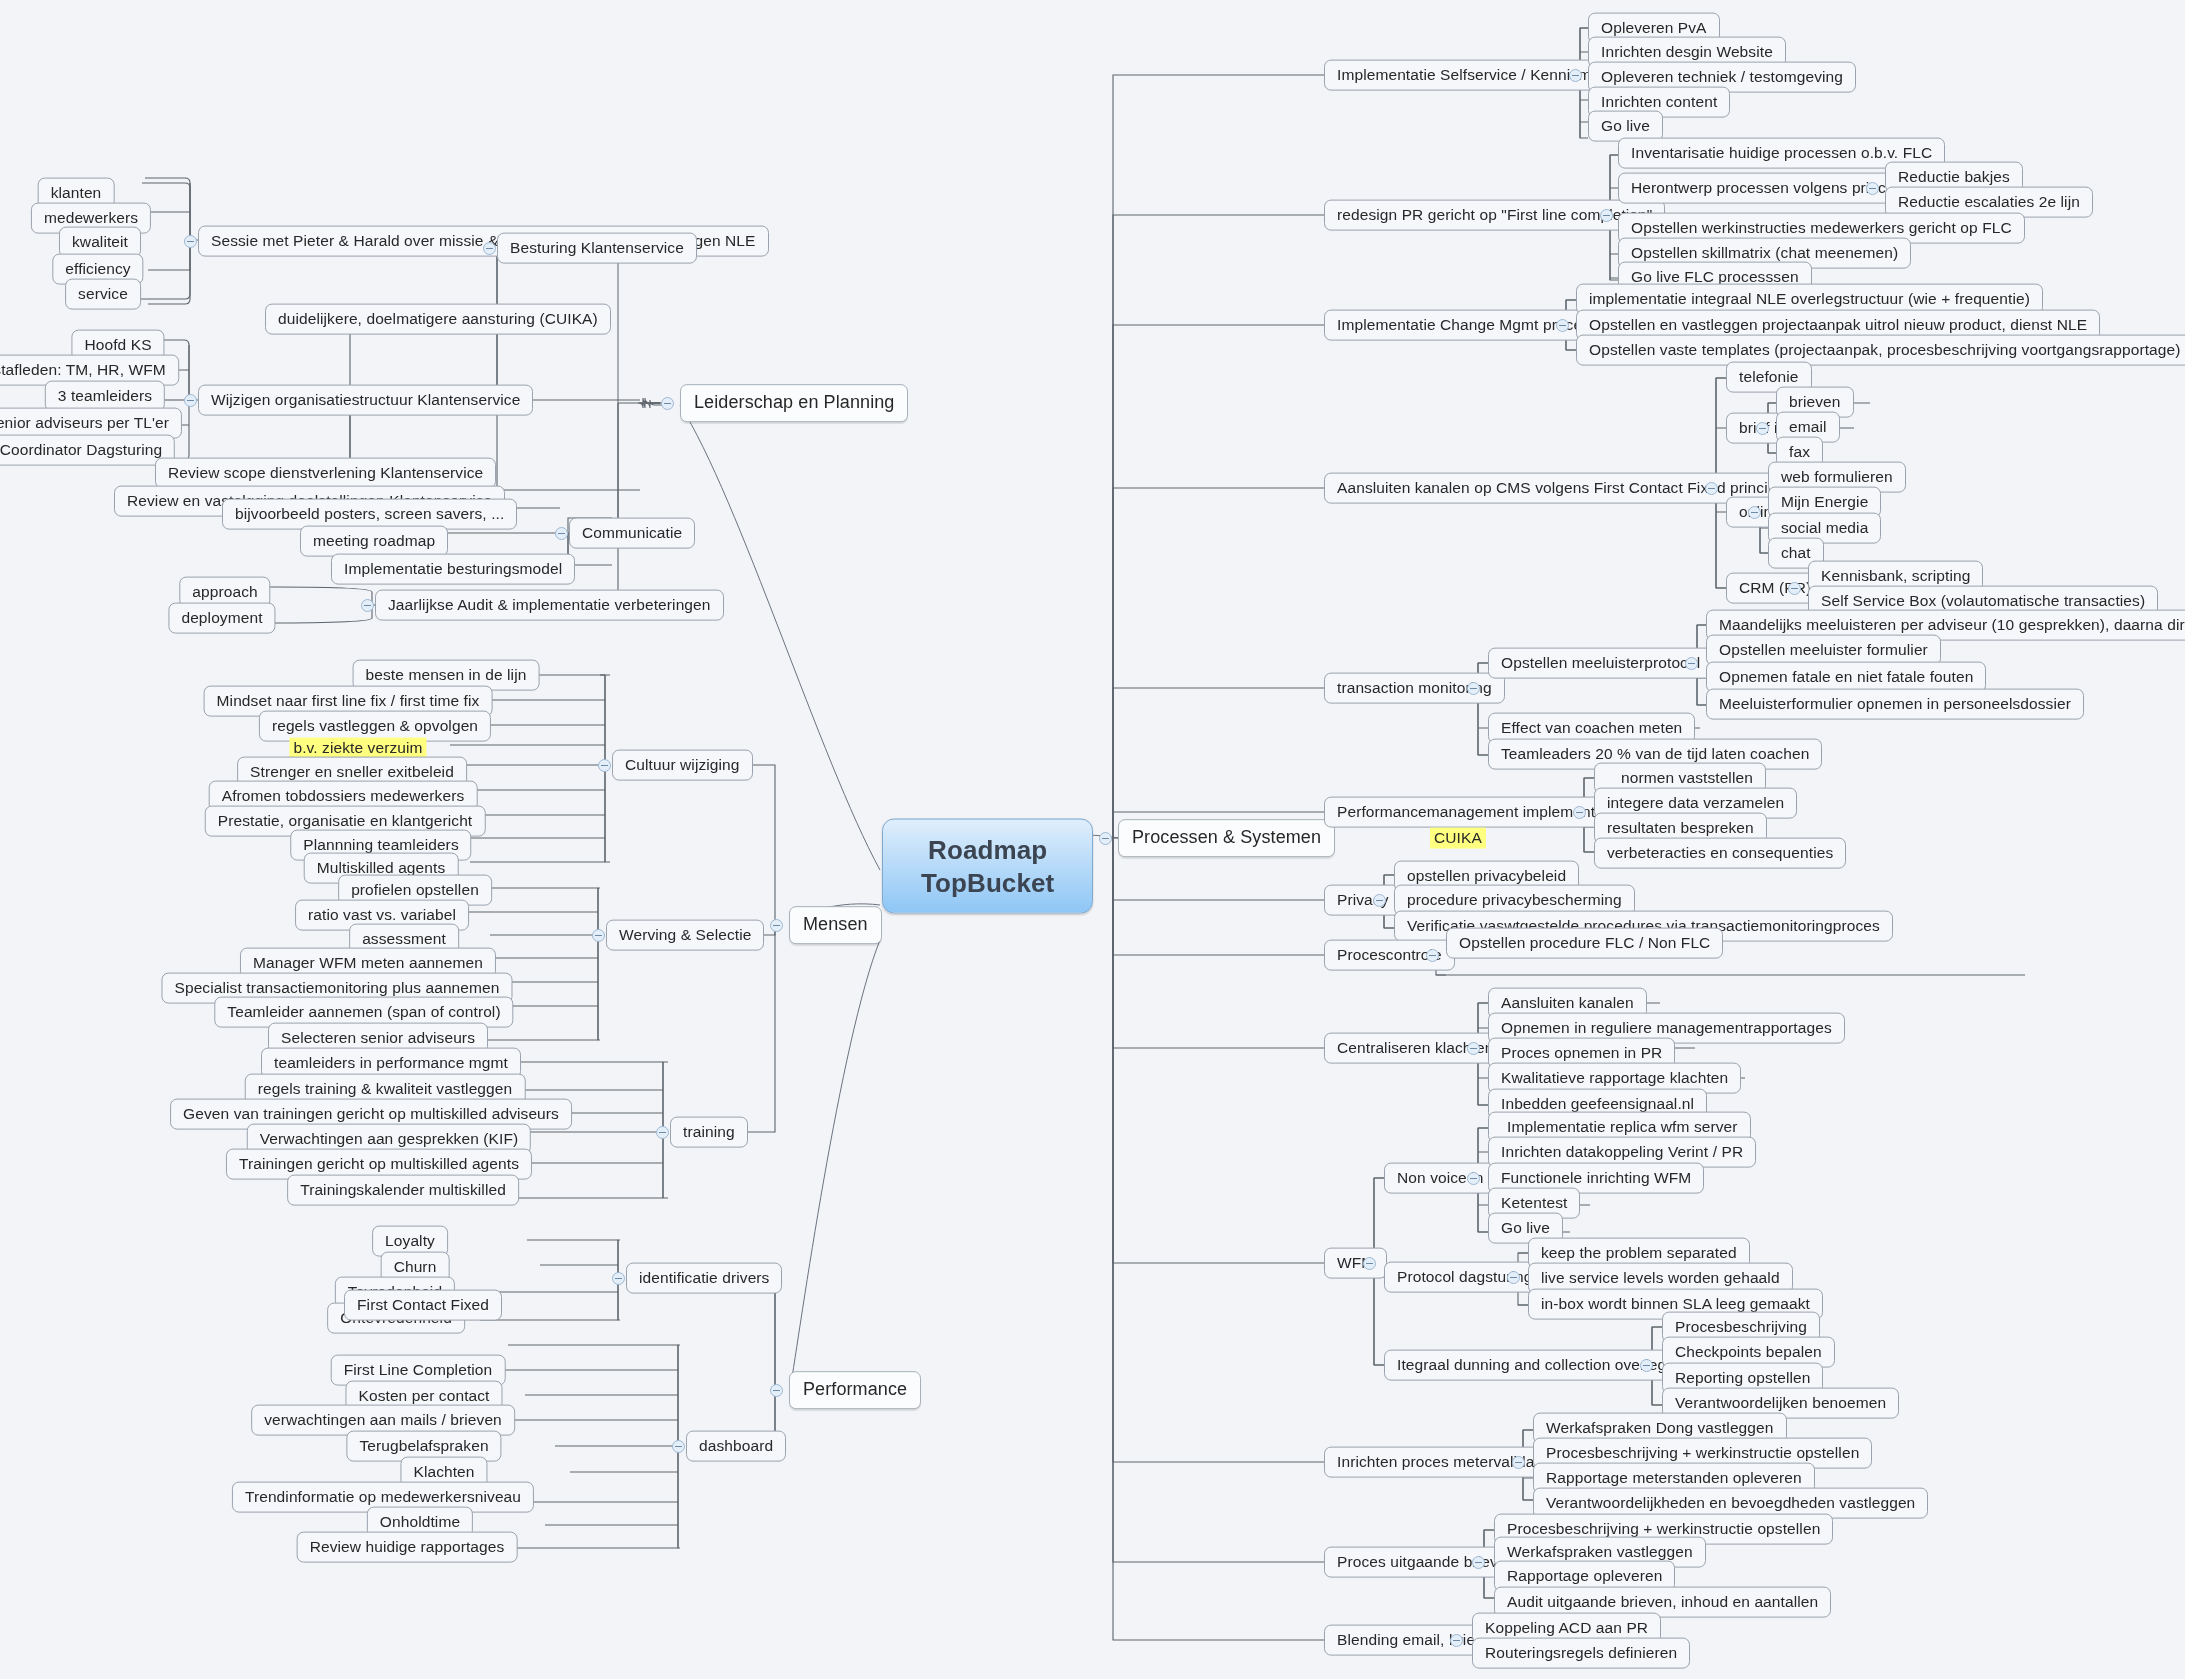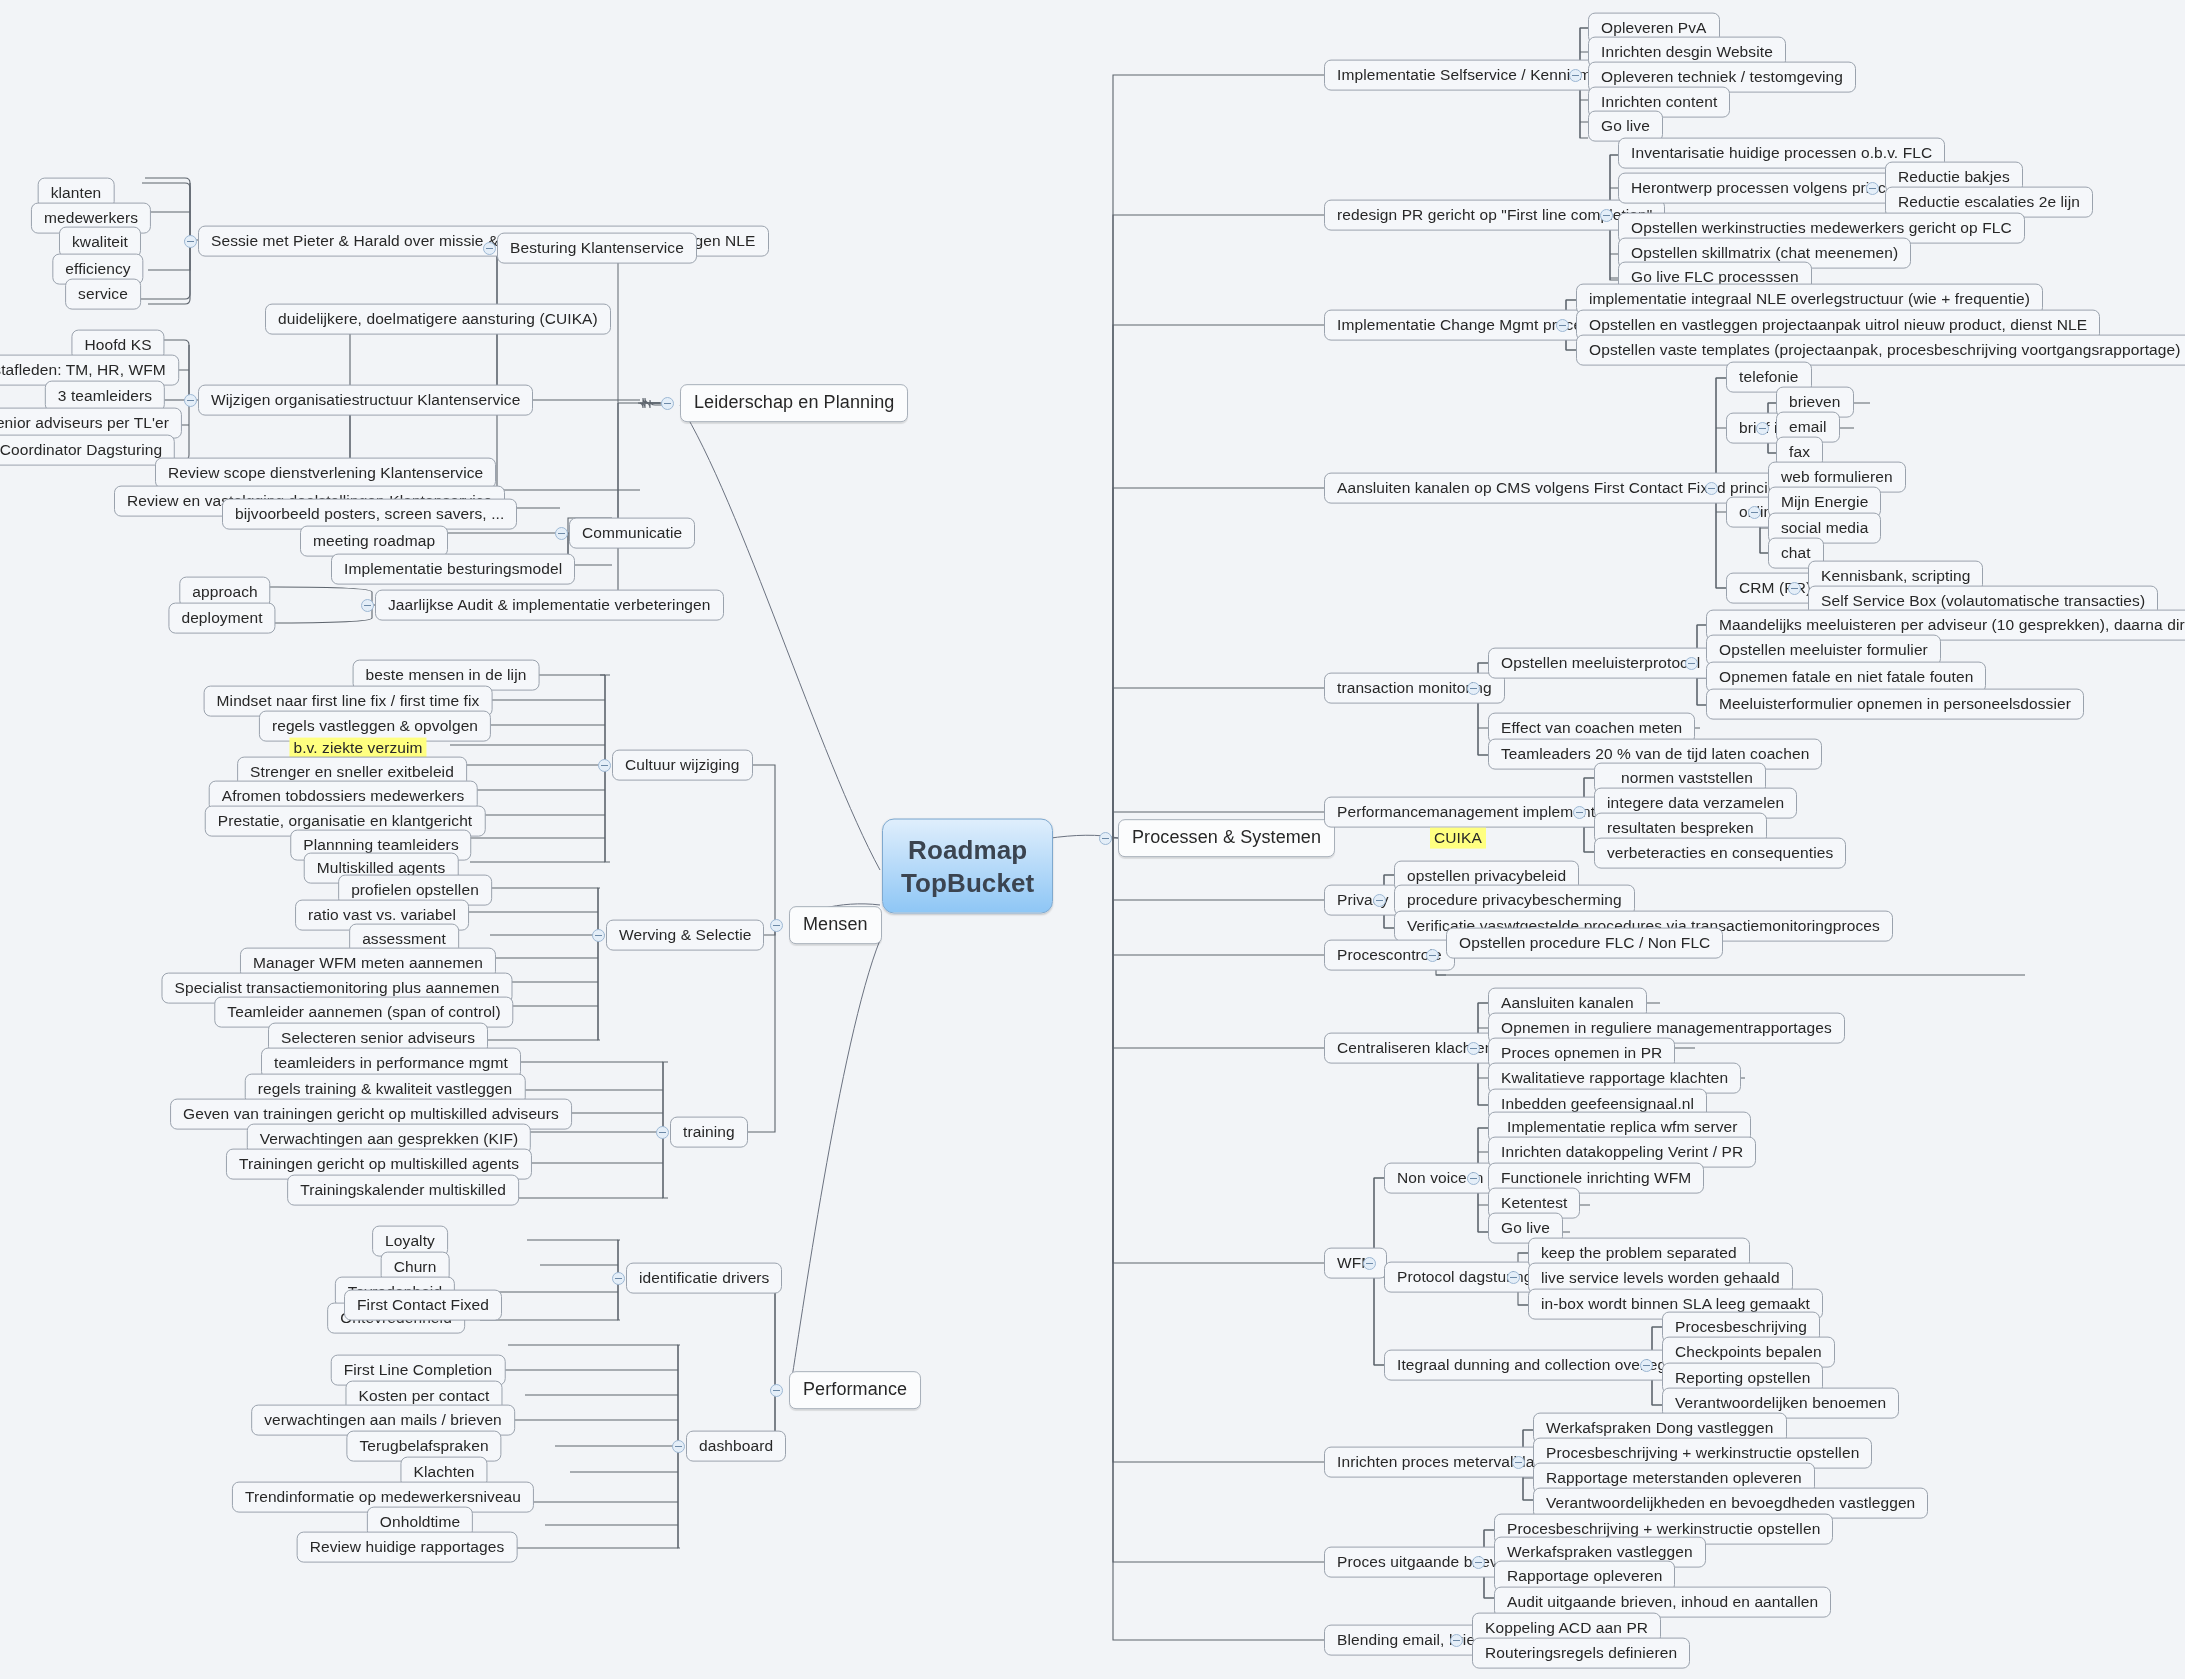--- a/index.html
+++ b/index.html
@@ -39,21 +39,21 @@
   .node.hl { background: #ffff80; padding: 1px 4px 2px 4px; }
   .node.root {
     border: 1px solid #7fa9cf;
     border-radius: 12px;
     background: linear-gradient(180deg, #dfeefc 0%, #8ec6f5 100%);
     color: #3b4450;
     font-size: 26px;
     font-weight: bold;
     line-height: 1.25;
     text-align: center;
-    padding: 14px 18px;
+    padding: 14px 38px;
     box-shadow: 0 1px 2px rgba(0,0,0,.18);
   }
   .node.main {
     border: 1px solid #a8b0ba;
     border-radius: 7px;
     background: #fbfcfd;
     font-size: 18px;
     padding: 7px 13px 8px 13px;
     box-shadow: 0 1px 1px rgba(0,0,0,.10);
   }

